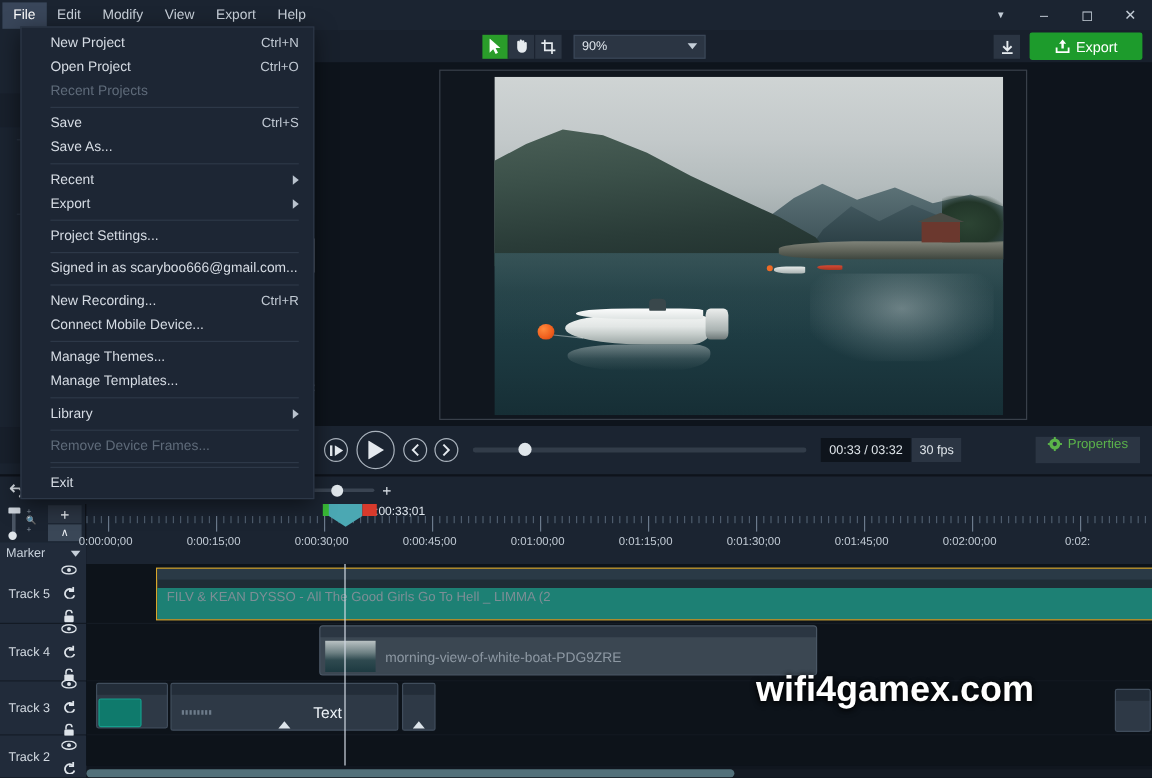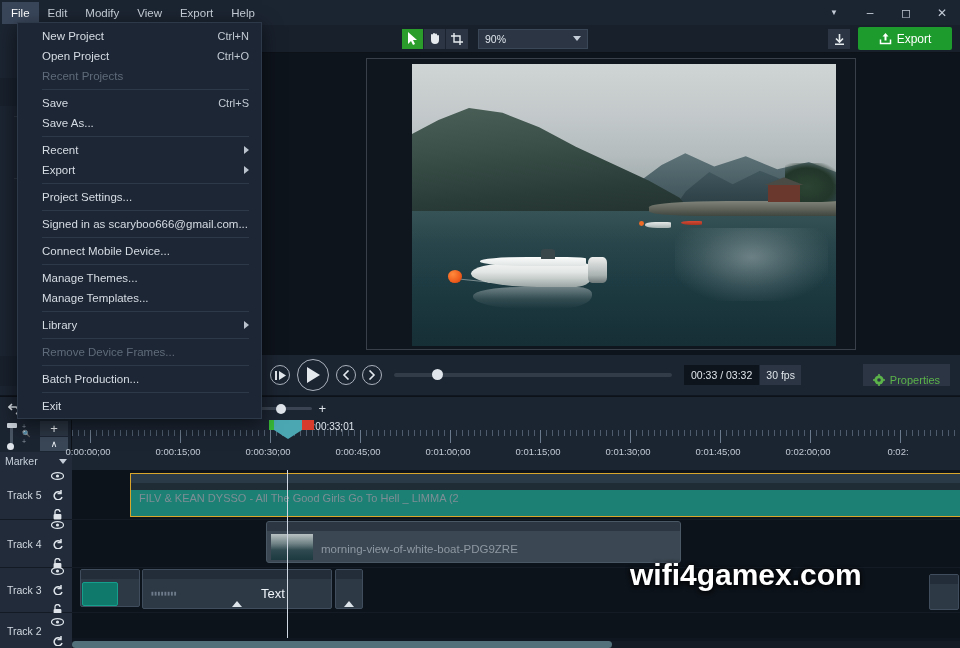--- a/index.html
+++ b/index.html
@@ -154,21 +154,21 @@
   .pc-btn { display:flex; align-items:center; justify-content:center; color:#e4e9ee; }
   .circ { border-radius: 50%; border: 1.5px solid #aab3bd; }
   .play-big { width: 32px; height: 32px; margin: 0 7px; }
   .sm { width: 20px; height: 20px; }
   .scrub { flex: 0 0 auto; width: 278px; height: 4px; background: #323c49; margin-left: 12px; border-radius: 2px; position: relative; }
   .scrub-knob { position: absolute; left: 38px; top: -4px; width: 11px; height: 11px; background: #dfe5ea; border-radius: 50%; }
   .time-box { margin-left: 12px; background: #0e141c; padding: 4px 7px; font-size: 10.5px; color: #dfe5ea; }
   .fps-box { background: #2b3543; padding: 4px 6px; font-size: 10.5px; color: #dfe5ea; margin-left: 1px; }
   .props-btn {
     position: absolute; right: 10px; top: 9px; height: 22px; background: #2b3543;
-    display: flex; align-items: flex-end; gap: 5px; padding: 0 10px;
+    display: flex; align-items: flex-start; gap: 5px; padding: 0 10px;
     font-size: 11px; color: #5bb34a;
   }
 
   
   .tl-toolbar {
     position: absolute; left: 0; top: 396px; width: 960px; height: 24px;
     background: #1b2431; display: flex; align-items: center; padding-left: 4px; gap: 1px;
     border-top: 1px solid #0d1118;
   }
   .tl-ic { width: 21px; height: 20px; display:flex; align-items:center; justify-content:center; color:#dde3e9; }
@@ -853,41 +853,42 @@
       <div class="dd-sep"></div>
       <div class="dd-item">
         <span>Project Settings...</span>
       </div>
       <div class="dd-sep"></div>
       <div class="dd-item">
         <span>Signed in as scaryboo666@gmail.com...</span>
       </div>
       <div class="dd-sep"></div>
       <div class="dd-item">
+        <span>New Recording...</span>
+        <span class="accel">Ctrl+R</span>
+      </div>
+      <div class="dd-item">
         <span>Connect Mobile Device...</span>
       </div>
       <div class="dd-sep"></div>
       <div class="dd-item">
         <span>Manage Themes...</span>
       </div>
       <div class="dd-item">
         <span>Manage Templates...</span>
       </div>
       <div class="dd-sep"></div>
       <div class="dd-item">
         <span>Library</span>
         <span class="arrow"></span>
       </div>
       <div class="dd-sep"></div>
       <div class="dd-item dis">
         <span>Remove Device Frames...</span>
       </div>
       <div class="dd-sep"></div>
-      <div class="dd-item">
-        <span>Batch Production...</span>
-      </div>
       <div class="dd-sep"></div>
       <div class="dd-item">
         <span>Exit</span>
       </div>
     </div>
 
 </div>
 
 </body></html>

